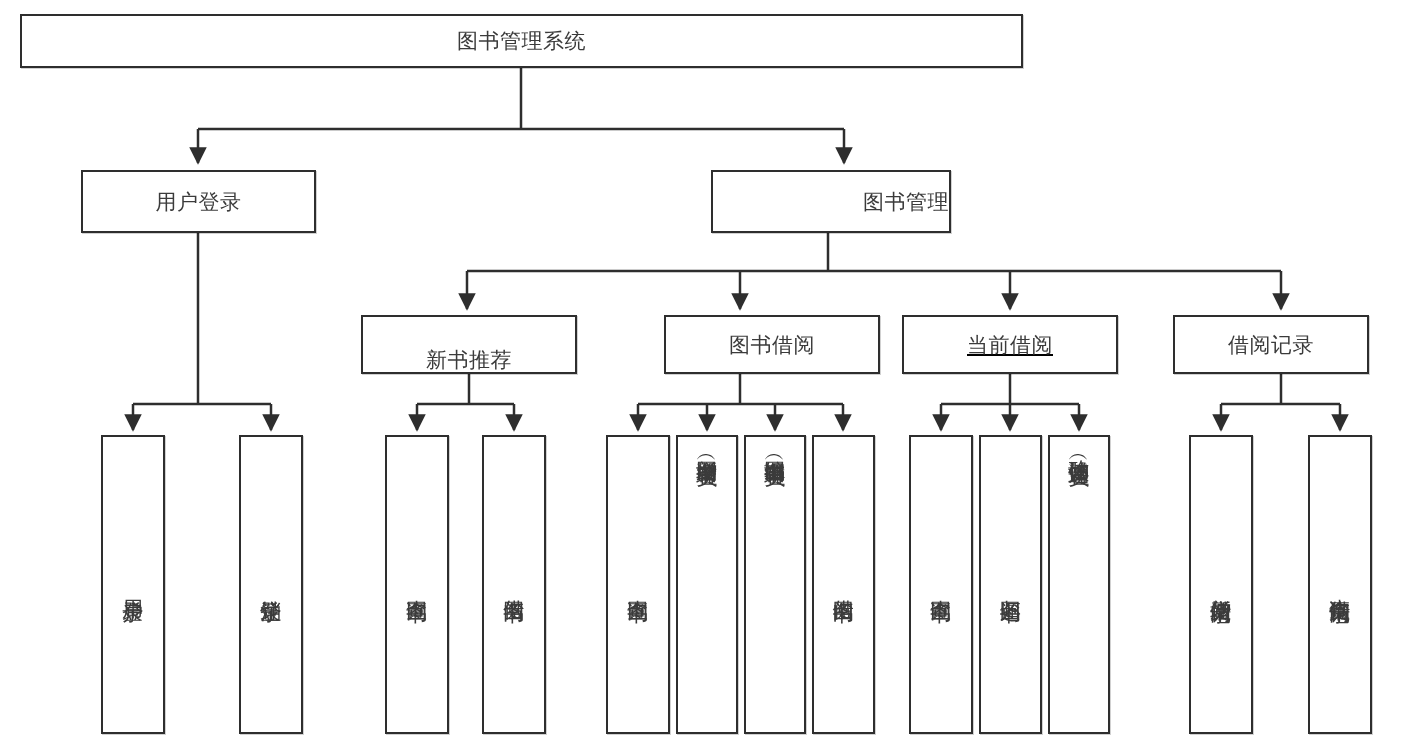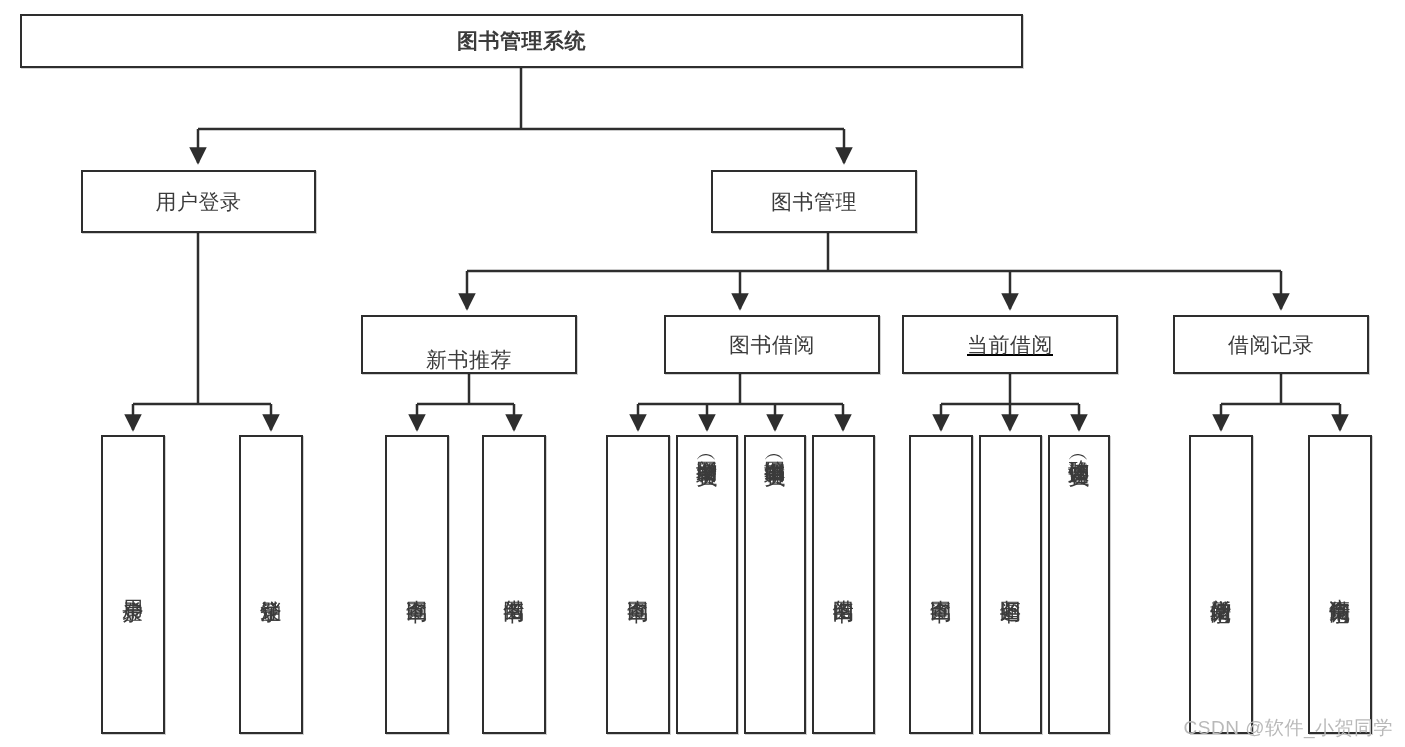--- a/index.html
+++ b/index.html
@@ -118,28 +118,28 @@
       <path d="M 1010 404 L 1010 430" marker-end="url(#arrow)"></path>
       <path d="M 1079 404 L 1079 430" marker-end="url(#arrow)"></path>
 
       <path d="M 1281 374 L 1281 404"></path>
       <path d="M 1221 404 L 1340 404"></path>
       <path d="M 1221 404 L 1221 430" marker-end="url(#arrow)"></path>
       <path d="M 1340 404 L 1340 430" marker-end="url(#arrow)"></path>
     </g>
   </svg>
 
-  <div class="node" style="left:20px; top:14px; width:1003px; height:54px;font-weight:bold;">
+  <div class="node" style="left:20px; top:14px; width:1003px; height:54px;">
     <span class="label">图书管理系统</span>
   </div>
 
   <div class="node" style="left:81px; top:170px; width:235px; height:63px;">
     <span class="label">用户登录</span>
   </div>
-  <div class="node" style="left:711px; top:170px; width:206px; height:63px;">
+  <div class="node" style="left:711px; top:170px; width:240px; height:63px;justify-content:flex-end;">
     <span class="label">图书管理</span>
   </div>
 
   <div class="node" style="left:361px; top:315px; width:216px; height:59px;align-items:flex-end;">
     <span class="label">新书推荐</span>
   </div>
   <div class="node" style="left:664px; top:315px; width:216px; height:59px;">
     <span class="label">图书借阅</span>
   </div>
   <div class="node" style="left:902px; top:315px; width:216px; height:59px;text-decoration:underline;">
@@ -186,14 +186,13 @@
     <span class="label">确认归还（管理员）</span>
   </div>
 
   <div class="node vertical centered" style="left:1189px; top:435px; width:64px; height:299px;">
     <span class="label">新增借阅记录</span>
   </div>
   <div class="node vertical centered" style="left:1308px; top:435px; width:64px; height:299px;">
     <span class="label">查询借阅记录</span>
   </div>
 
-  <div class="watermark">CSDN @软件_小贺同学</div>
 </div>
 
 </body></html>

